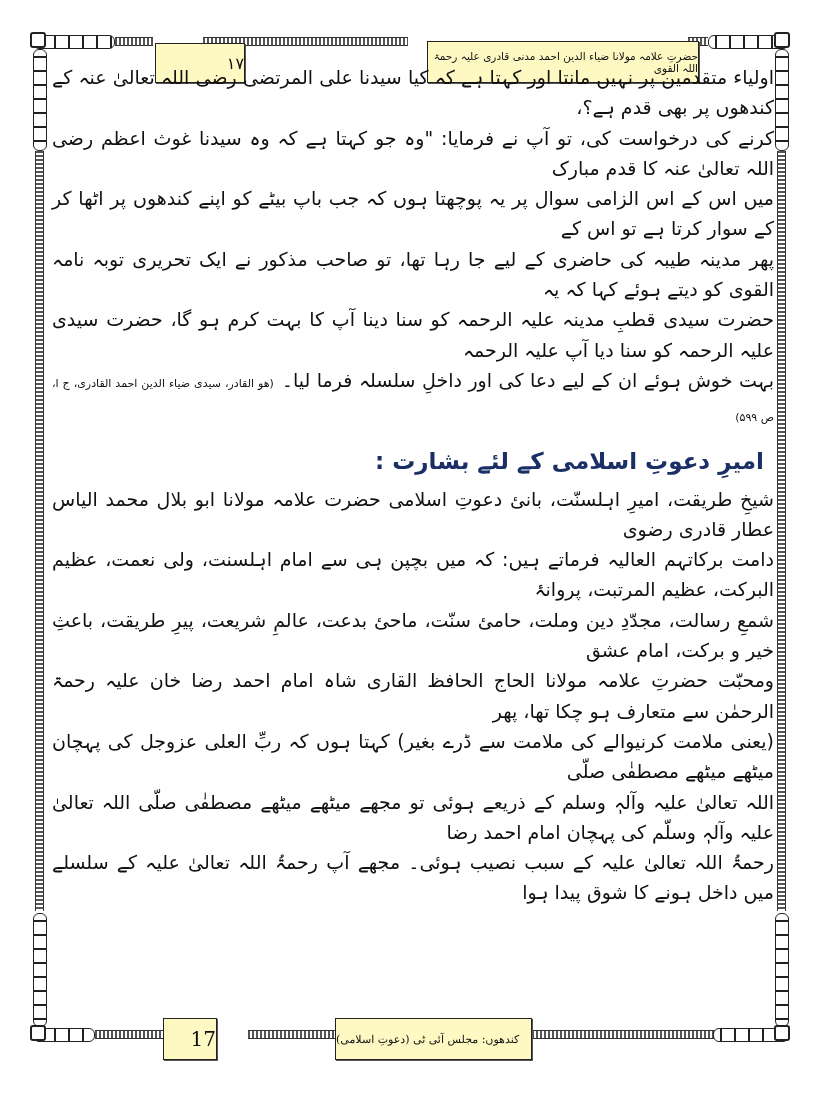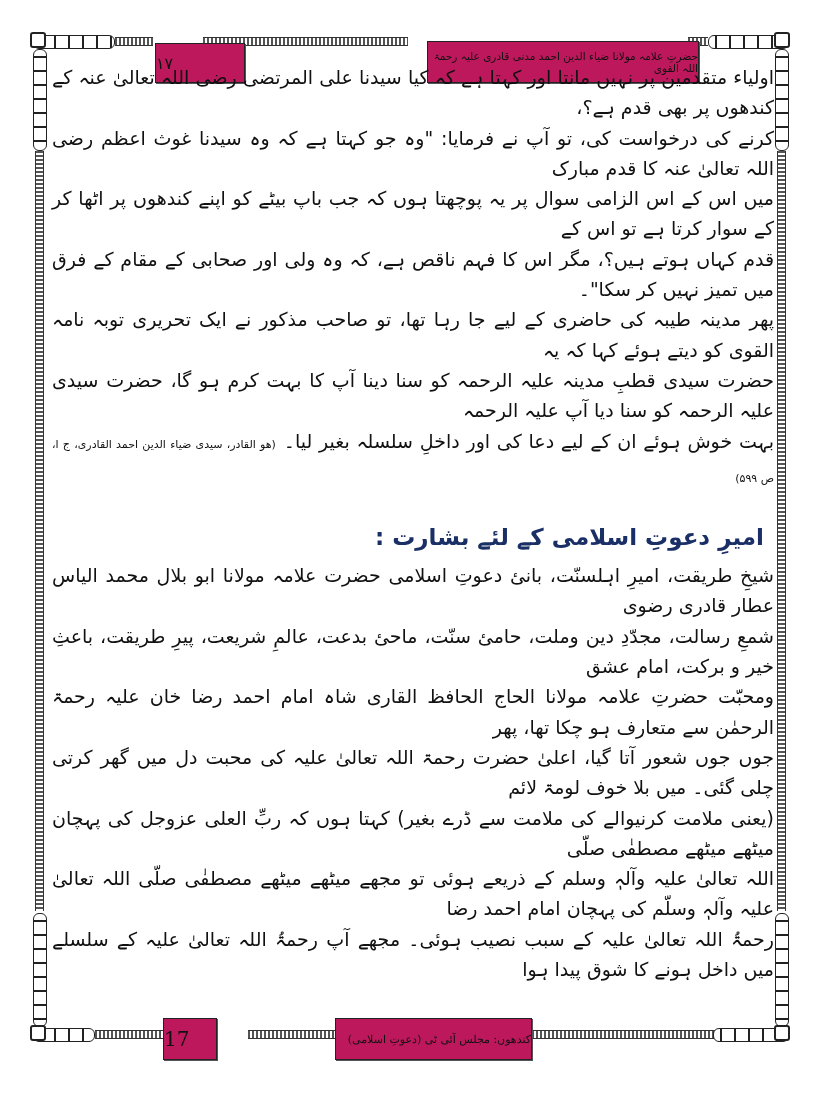--- a/index.html
+++ b/index.html
@@ -11,30 +11,30 @@
   .rail-h { position: absolute; height: 7px; border-top: 1px solid #333; border-bottom: 1px solid #333;
             background: repeating-linear-gradient(90deg,#555 0 2px,#fff 2px 4px); }
   .rail-v { position: absolute; width: 7px; border-left: 1px solid #333; border-right: 1px solid #333;
             background: repeating-linear-gradient(180deg,#555 0 2px,#fff 2px 4px); }
   .orn-h { position: absolute; height: 12px; border: 1px solid #222; border-radius: 6px;
            background: repeating-linear-gradient(90deg,#fff 0 6px,#222 6px 8px,#fff 8px 14px); }
   .orn-v { position: absolute; width: 12px; border: 1px solid #222; border-radius: 6px;
            background: repeating-linear-gradient(180deg,#fff 0 6px,#222 6px 8px,#fff 8px 14px); }
   .corner { position: absolute; width: 12px; height: 12px; border: 2px solid #222; background: #fff; border-radius: 3px; }
 
-  .box { position: absolute; background: #be185d; border: 1.5px solid #222; display: flex;
-         align-items: center; justify-content: flex-start; box-shadow: 1px 1px 0 #555; }
+  .box { position: absolute; background: #fef9c3; border: 1.5px solid #222; display: flex;
+         align-items: center; justify-content: flex-end; box-shadow: 1px 1px 0 #555; }
   .box span { font-family: "DejaVu Serif", serif; }
 
   .content { position: absolute; left: 52px; top: 62px; width: 722px;
              direction: rtl; font-family: "DejaVu Sans", sans-serif; }
   .para { font-size: 19px; line-height: 30.3px; text-align: justify; text-align-last: right; margin: 0; }
   .para p { margin: 0; }
   .citation { font-size: 11px; margin-right: 8px; }
-  .heading { font-size: 23px; font-weight: bold; color: #1a2f66; margin: 26px 10px 6px 0; line-height: 34px; }
+  .heading { font-size: 23px; font-weight: bold; color: #1a2f66; margin: 10px 10px 6px 0; line-height: 34px; }
 </style>
 </head>
 <body>
 
 <div class="frame">
 
   <div class="orn-h" style="left:0;top:0;width:80px;"></div>
   <div class="rail-h" style="left:82px;top:2px;width:38px;"></div>
   <div class="rail-h" style="left:170px;top:2px;width:205px;"></div>
   <div class="rail-h" style="left:655px;top:2px;width:20px;"></div>
@@ -65,31 +65,30 @@
 </div>
 <div class="box" style="left:427px;top:41px;width:270px;height:40px;direction:rtl;">
   <span style="font-family:'DejaVu Sans',sans-serif;font-size:10.5px;">حضرتِ علامہ مولانا ضیاء الدین احمد مدنی قادری علیہ رحمۃ اللہ القوی</span>
 </div>
 
 <div class="content">
   <div class="para" id="para1">
       <p><span>اولیاء متقدمین پر نہیں مانتا اور کہتا ہے کہ کیا سیدنا علی المرتضی رضی اللہ تعالیٰ عنہ کے کندھوں پر بھی قدم ہے؟،</span></p>
       <p><span>کرنے کی درخواست کی، تو آپ نے فرمایا: "وہ جو کہتا ہے کہ وہ سیدنا غوث اعظم رضی اللہ تعالیٰ عنہ کا قدم مبارک</span></p>
       <p><span>میں اس کے اس الزامی سوال پر یہ پوچھتا ہوں کہ جب باپ بیٹے کو اپنے کندھوں پر اٹھا کر کے سوار کرتا ہے تو اس کے</span></p>
-      <p><span>قدم کہاں ہوتے ہیں؟، مگر اس کا فہم ناقص ہے، کہ وہ ولی اور صحابی کے مقام کے فرق میں تمیز نہیں کر سکا"۔</span></p>
       <p><span>پھر مدینہ طیبہ کی حاضری کے لیے جا رہا تھا، تو صاحب مذکور نے ایک تحریری توبہ نامہ القوی کو دیتے ہوئے کہا کہ یہ</span></p>
       <p><span>حضرت سیدی قطبِ مدینہ علیہ الرحمہ کو سنا دینا آپ کا بہت کرم ہو گا، حضرت سیدی علیہ الرحمہ کو سنا دیا آپ علیہ الرحمہ</span></p>
-      <p><span>بہت خوش ہوئے ان کے لیے دعا کی اور داخلِ سلسلہ بغیر لیا۔</span><span class="citation">(ھو القادر، سیدی ضیاء الدین احمد القادری، ج ا، ص ۵۹۹)</span></p>
+      <p><span>بہت خوش ہوئے ان کے لیے دعا کی اور داخلِ سلسلہ فرما لیا۔</span><span class="citation">(ھو القادر، سیدی ضیاء الدین احمد القادری، ج ا، ص ۵۹۹)</span></p>
     </div>
   <div class="heading">امیرِ دعوتِ اسلامی کے لئے بشارت :</div>
   <div class="para" id="para2">
       <p><span>شیخِ طریقت، امیرِ اہلسنّت، بانیٔ دعوتِ اسلامی حضرت علامہ مولانا ابو بلال محمد الیاس عطار قادری رضوی</span></p>
+      <p><span>دامت برکاتہم العالیہ فرماتے ہیں: کہ میں بچپن ہی سے امام اہلسنت، ولی نعمت، عظیم البرکت، عظیم المرتبت، پروانۂ</span></p>
       <p><span>شمعِ رسالت، مجدّدِ دین وملت، حامیٔ سنّت، ماحیٔ بدعت، عالمِ شریعت، پیرِ طریقت، باعثِ خیر و برکت، امام عشق</span></p>
       <p><span>ومحبّت حضرتِ علامہ مولانا الحاج الحافظ القاری شاہ امام احمد رضا خان علیہ رحمۃ الرحمٰن سے متعارف ہو چکا تھا، پھر</span></p>
-      <p><span>جوں جوں شعور آتا گیا، اعلیٰ حضرت رحمۃ اللہ تعالیٰ علیہ کی محبت دل میں گھر کرتی چلی گئی۔ میں بلا خوف لومۃ لائم</span></p>
       <p><span>(یعنی ملامت کرنیوالے کی ملامت سے ڈرے بغیر) کہتا ہوں کہ ربِّ العلی عزوجل کی پہچان میٹھے میٹھے مصطفٰی صلّی</span></p>
       <p><span>اللہ تعالیٰ علیہ وآلہٖ وسلم کے ذریعے ہوئی تو مجھے میٹھے میٹھے مصطفٰی صلّی اللہ تعالیٰ علیہ وآلہٖ وسلّم کی پہچان امام احمد رضا</span></p>
       <p><span>رحمۃُ اللہ تعالیٰ علیہ کے سبب نصیب ہوئی۔ مجھے آپ رحمۃُ اللہ تعالیٰ علیہ کے سلسلے میں داخل ہونے کا شوق پیدا ہوا</span></p>
     </div>
 </div>
 
 <div class="box" style="left:163px;top:1018px;width:52px;height:40px;">
   <span style="font-size:20px;">17</span>
 </div>
 <div class="box" style="left:335px;top:1018px;width:195px;height:40px;direction:rtl;">

